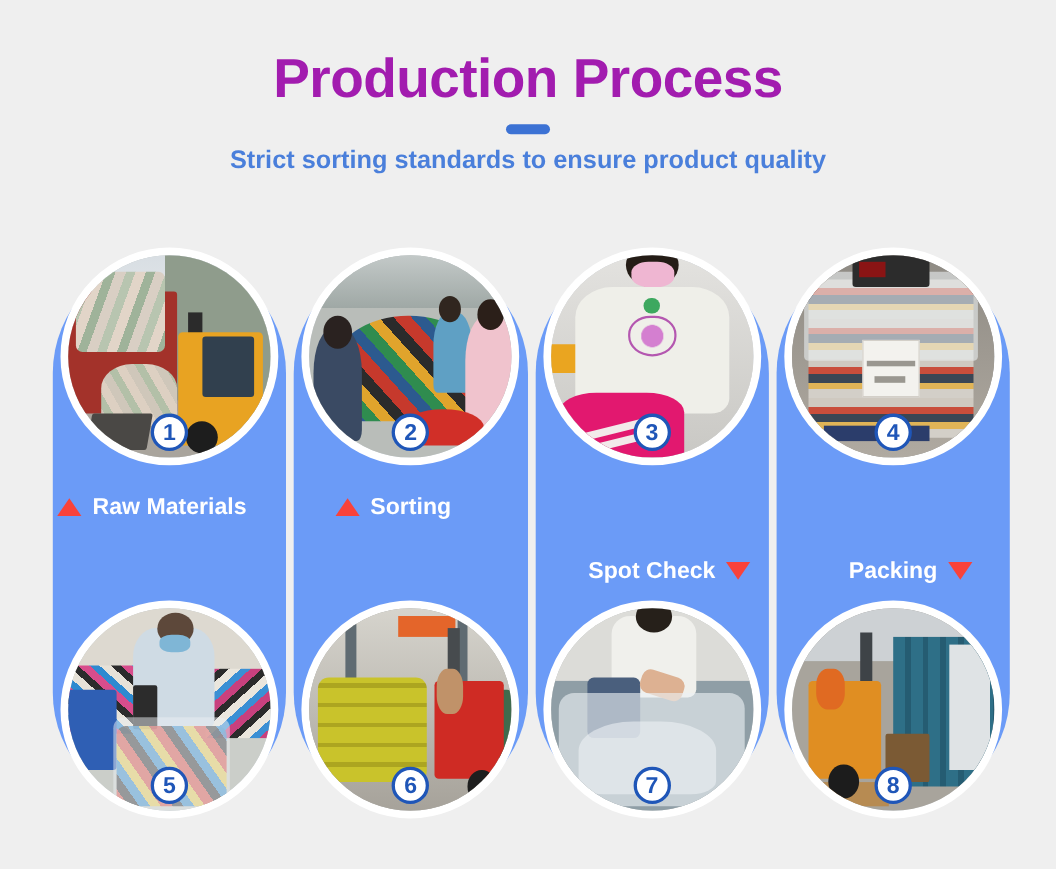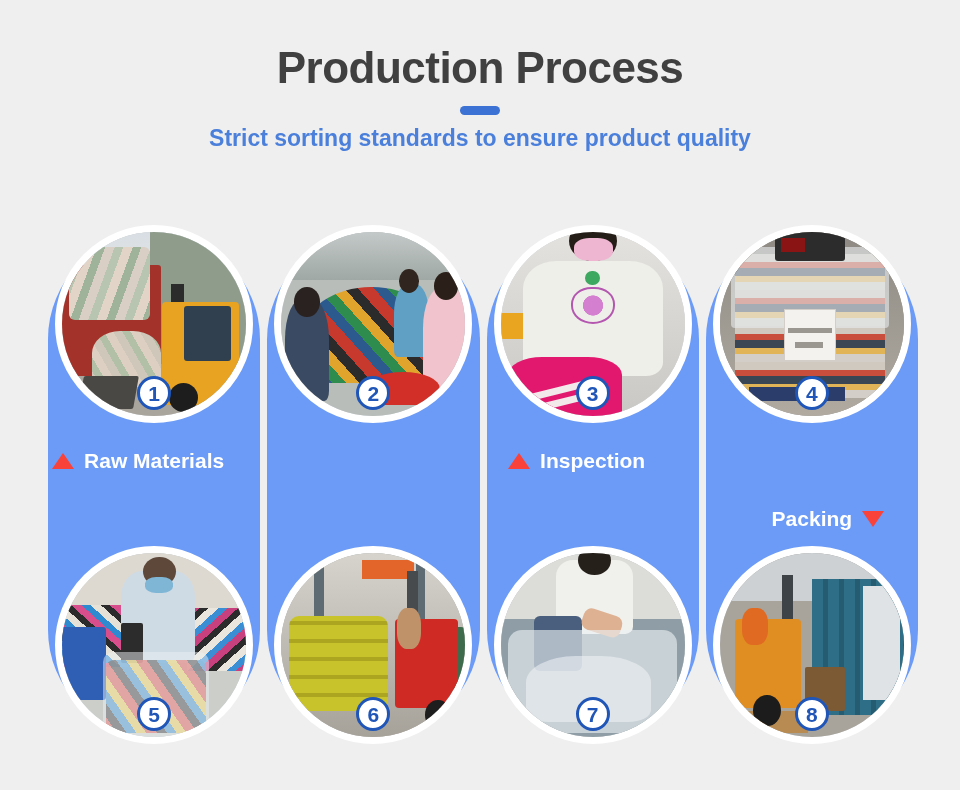--- a/index.html
+++ b/index.html
@@ -17,23 +17,23 @@
   }
 
   
   .header {
     width: 960px;
     padding-top: 44px;
     text-align: center;
   }
 
   .page-title {
-    font-size: 44px;
+    font-size: 50px;
     font-weight: bold;
-    color: #404040;
+    color: #a21caf;
     letter-spacing: -0.5px;
     line-height: 1.1;
   }
 
   .title-divider {
     width: 40px;
     height: 9px;
     border-radius: 5px;
     background: #3c72d4;
     margin: 14px auto 10px auto;
@@ -315,20 +315,25 @@
           <div class="w1h"></div>
         <div class="w2"></div>
           <div class="w2h"></div>
         <div class="w3"></div>
           <div class="w3h"></div>
           <div class="red"></div>
       </div>
       <div class="badge">2</div>
     </div>
 
+    <div class="label-row top-label">
+      <span class="arrow up"></span>
+      <span>Sorting</span>
+      <span class="arrow-spacer"></span>
+    </div>
 
 
     <div class="photo bottom">
       <div class="photo-art a6">
         <div class="hall"></div>
           <div class="beam"></div>
           <div class="beam2"></div>
         <div class="orange"></div>
           <div class="green"></div>
           <div class="mast"></div>
@@ -352,26 +357,26 @@
           <div class="mask"></div>
           <div class="pendant"></div>
         <div class="print"></div>
           <div class="pink"></div>
         <div class="stripe"></div>
           <div class="stripe2"></div>
       </div>
       <div class="badge">3</div>
     </div>
 
-    <div class="label-row top-label">
-      <span class="arrow up"></span>
-      <span>Inspection</span>
+
+    <div class="label-row bottom-label">
       <span class="arrow-spacer"></span>
-    </div>
-
+      <span>Spot Check</span>
+      <span class="arrow down"></span>
+    </div>
 
     <div class="photo bottom">
       <div class="photo-art a7">
         <div class="bgw"></div>
           <div class="flr"></div>
         <div class="tee"></div>
           <div class="head"></div>
           <div class="jeans"></div>
         <div class="arm"></div>
           <div class="film2"></div>

